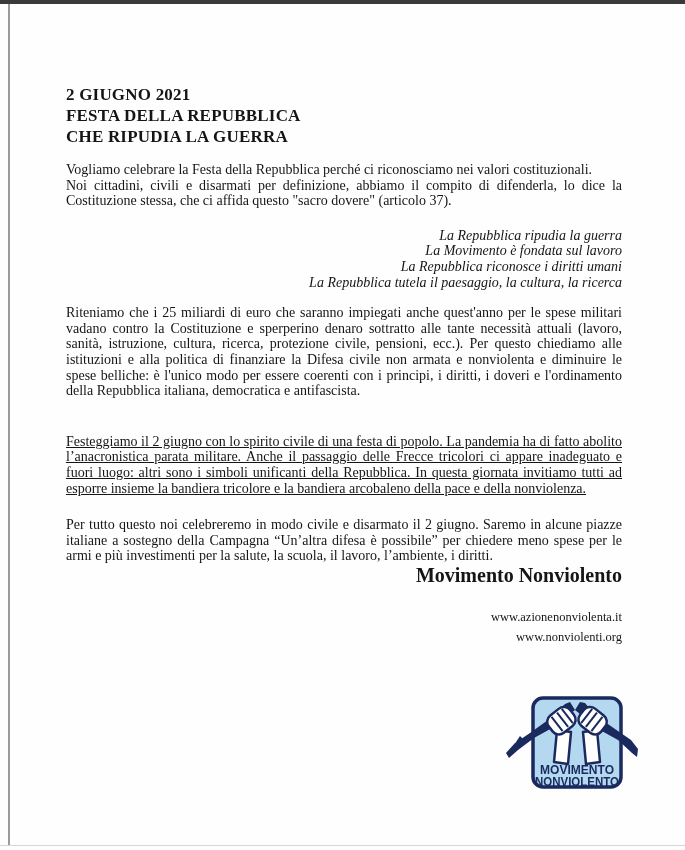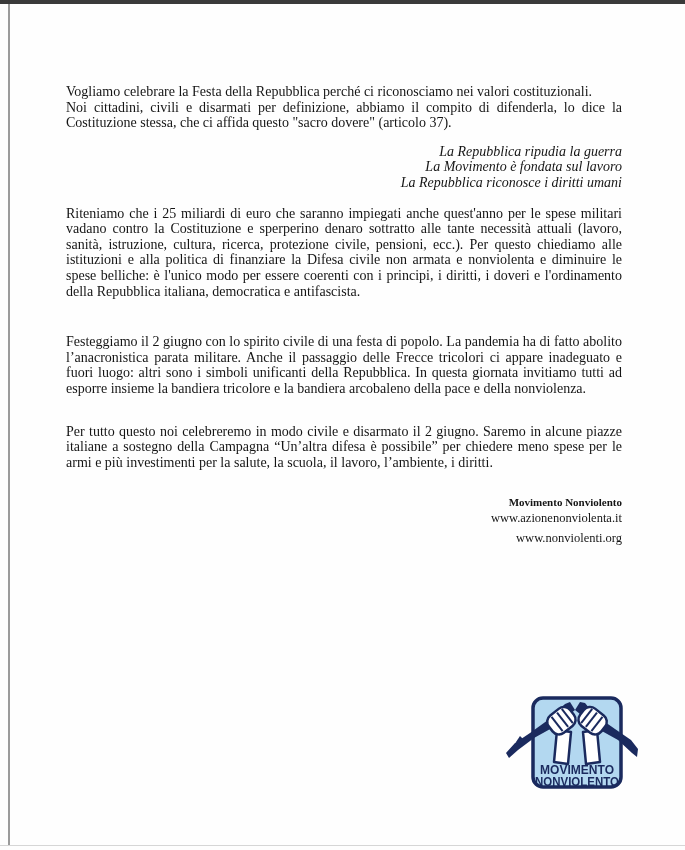--- a/index.html
+++ b/index.html
@@ -14,54 +14,60 @@
   .scan-left-line { position:absolute; top:4px; left:8px; width:2px; height:841px; background:var(--edge-gray,#9b9b9b); }
   .scan-bottom-line { position:absolute; top:845px; left:0; width:685px; height:1px; background:#d6d6d6; }
 
   .page-content { position:absolute; left:66px; top:84px; width:556px; }
 
   .doc-title { font-weight:bold; font-size:17px; line-height:21px; letter-spacing:.2px; margin-bottom:15px; }
 
   .body-text { font-size:14px; line-height:15.6px; }
   .jst { text-align:justify; text-justify:inter-word; }
 
-  .p1-wrap { margin-bottom:13px; }
+  .p1-wrap { margin-bottom:19px; }
   .quote-block { font-style:italic; margin-bottom:15px;text-align:right; }
   .quote-block div { line-height:15.6px; }
   .p2 { margin-bottom:21px; }
   .p3 { margin-bottom:35px; }
-  .p4 { margin-bottom:27px; }
+  .p4 { margin-bottom:21px;text-decoration:underline; }
 
-  .signature { margin-top:26px; text-align:right; font-weight:bold; font-size:11px; }
-  .links { margin-top:0; text-align:right; font-size:12.5px; line-height:20px; }
+  .signature { text-align:right; font-weight:bold; font-size:20px; }
+  .links { margin-top:20px; text-align:right; font-size:12.5px; line-height:20px; }
 
   .logo-box { position:absolute; left:506px; top:694px; width:132px; height:98px; }
   .logo-box svg { display:block; }
 </style>
 </head>
 <body>
 
 <div class="screen">
 
   <div class="scan-top-edge"></div>
   <div class="scan-left-line"></div>
   <div class="scan-bottom-line"></div>
 
   <div class="page-content">
 
+    <div class="doc-title">
+      <div>2 GIUGNO 2021</div>
+      <div>FESTA DELLA REPUBBLICA</div>
+      <div>CHE RIPUDIA LA GUERRA</div>
+    </div>
 
     <div class="body-text p1-wrap">
       <div>Vogliamo celebrare la Festa della Repubblica perché ci riconosciamo nei valori costituzionali.</div>
       <div class="jst">Noi cittadini, civili e disarmati per definizione, abbiamo il compito di difenderla, lo dice la Costituzione stessa, che ci affida questo "sacro dovere" (articolo 37).</div>
     </div>
 
     <div class="body-text quote-block">
       <div>La Repubblica ripudia la guerra</div>
       <div>La Movimento è fondata sul lavoro</div>
       <div>La Repubblica riconosce i diritti umani</div>
+      <div>La Repubblica tutela il paesaggio, la cultura, la ricerca</div>
     </div>
 
     <div class="body-text jst p3">Riteniamo che i 25 miliardi di euro che saranno impiegati anche quest'anno per le spese militari vadano contro la Costituzione e sperperino denaro sottratto alle tante necessità attuali (lavoro, sanità, istruzione, cultura, ricerca, protezione civile, pensioni, ecc.). Per questo chiediamo alle istituzioni e alla politica di finanziare la Difesa civile non armata e nonviolenta e diminuire le spese belliche: è l'unico modo per essere coerenti con i principi, i diritti, i doveri e l'ordinamento della Repubblica italiana, democratica e antifascista.</div>
     <div class="body-text jst p4">Festeggiamo il 2 giugno con lo spirito civile di una festa di popolo. La pandemia ha di fatto abolito l’anacronistica parata militare. Anche il passaggio delle Frecce tricolori ci appare inadeguato e fuori luogo: altri sono i simboli unificanti della Repubblica. In questa giornata invitiamo tutti ad esporre insieme la bandiera tricolore e la bandiera arcobaleno della pace e della nonviolenza.</div>
     <div class="body-text jst p5">Per tutto questo noi celebreremo in modo civile e disarmato il 2 giugno. Saremo in alcune piazze italiane a sostegno della Campagna “Un’altra difesa è possibile” per chiedere meno spese per le armi e più investimenti per la salute, la scuola, il lavoro, l’ambiente, i diritti.</div>
 
     <div class="signature">Movimento Nonviolento</div>
 
     <div class="links">
       <div>www.azionenonviolenta.it</div>

